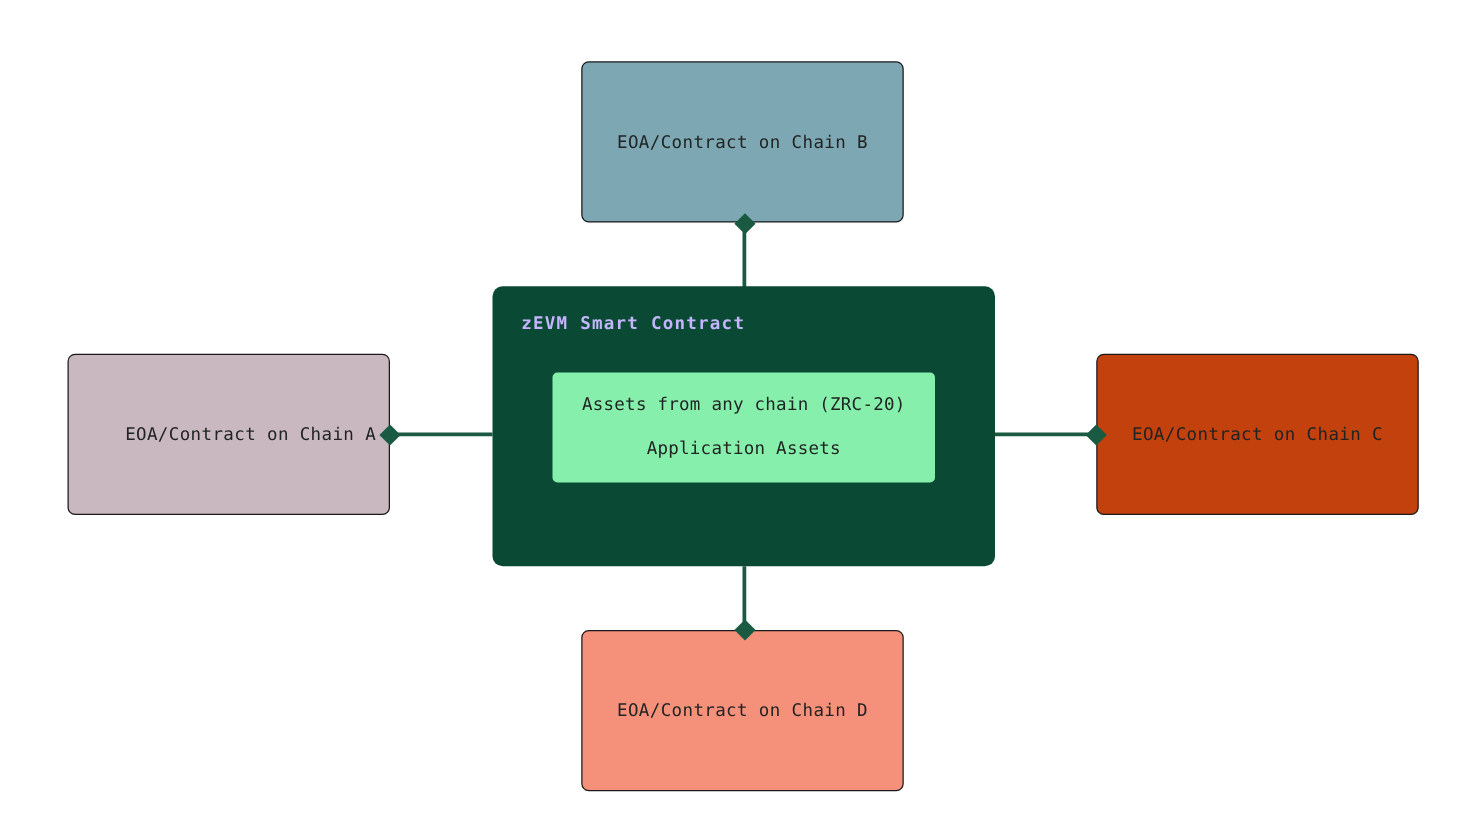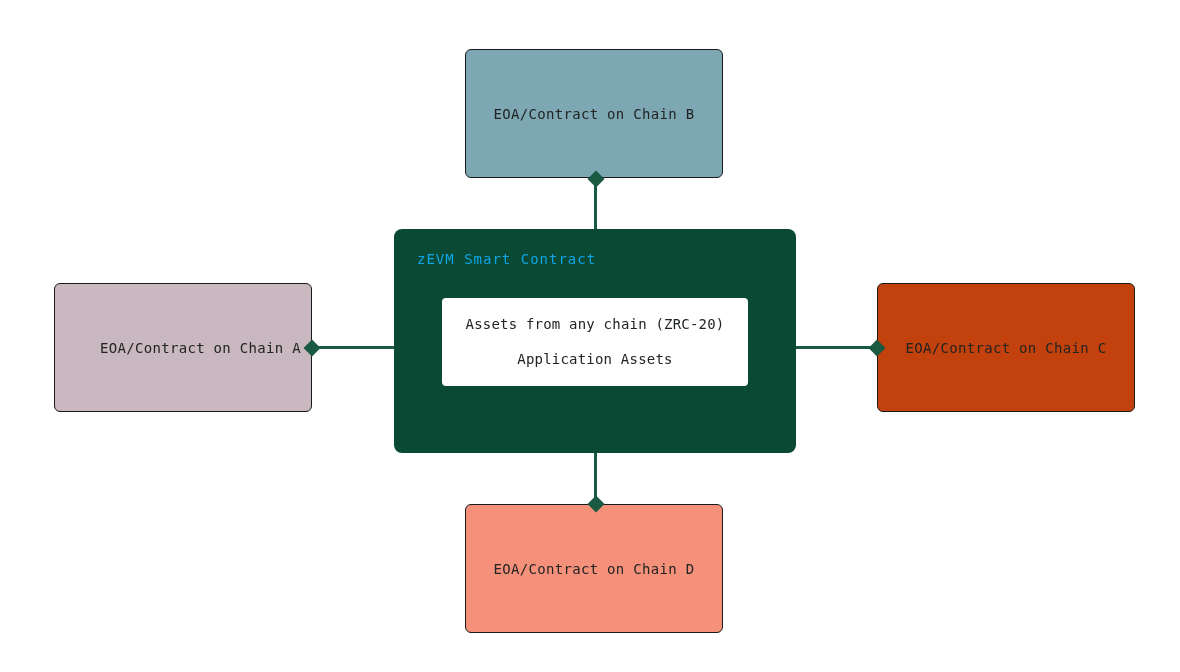--- a/index.html
+++ b/index.html
@@ -103,20 +103,20 @@
 
   <div class="node" id="node-chain-c" style="background-color: #c2410c; border-color: rgb(26, 26, 26); color: rgb(33, 36, 35);">
     <span>EOA/Contract on Chain C</span>
   </div>
 
   <div class="node" id="node-chain-d" style="background-color: rgb(245, 144, 122); border-color: rgb(26, 26, 26); color: rgb(33, 36, 35);">
     <span>EOA/Contract on Chain D</span>
   </div>
 
   <div id="node-zevm" style="background-color: rgb(10, 74, 53);">
-    <div id="zevm-title" style="color: #0ea5e9;">zEVM Smart Contract</div>
-    <div id="zevm-inner-box" style="background-color: #ffffff; color: rgb(32, 36, 35);">
+    <div id="zevm-title" style="color: #c4b5fd; font-weight: bold;">zEVM Smart Contract</div>
+    <div id="zevm-inner-box" style="background-color: #86efac; color: rgb(32, 36, 35);">
       <div>Assets from any chain (ZRC-20)</div>
       <div>Application Assets</div>
     </div>
   </div>
 
 </div>
 
 </body></html>

